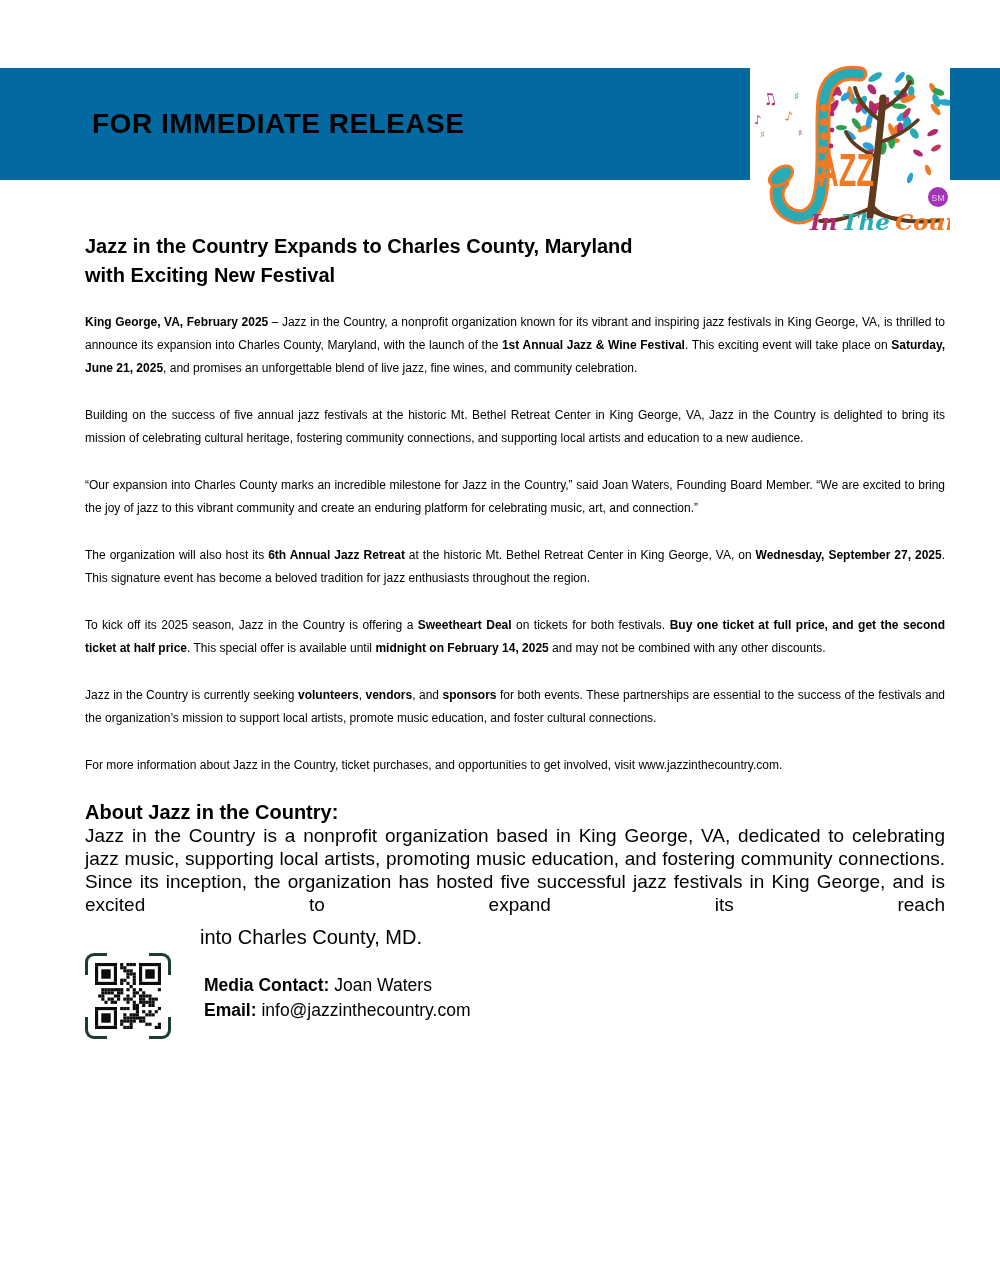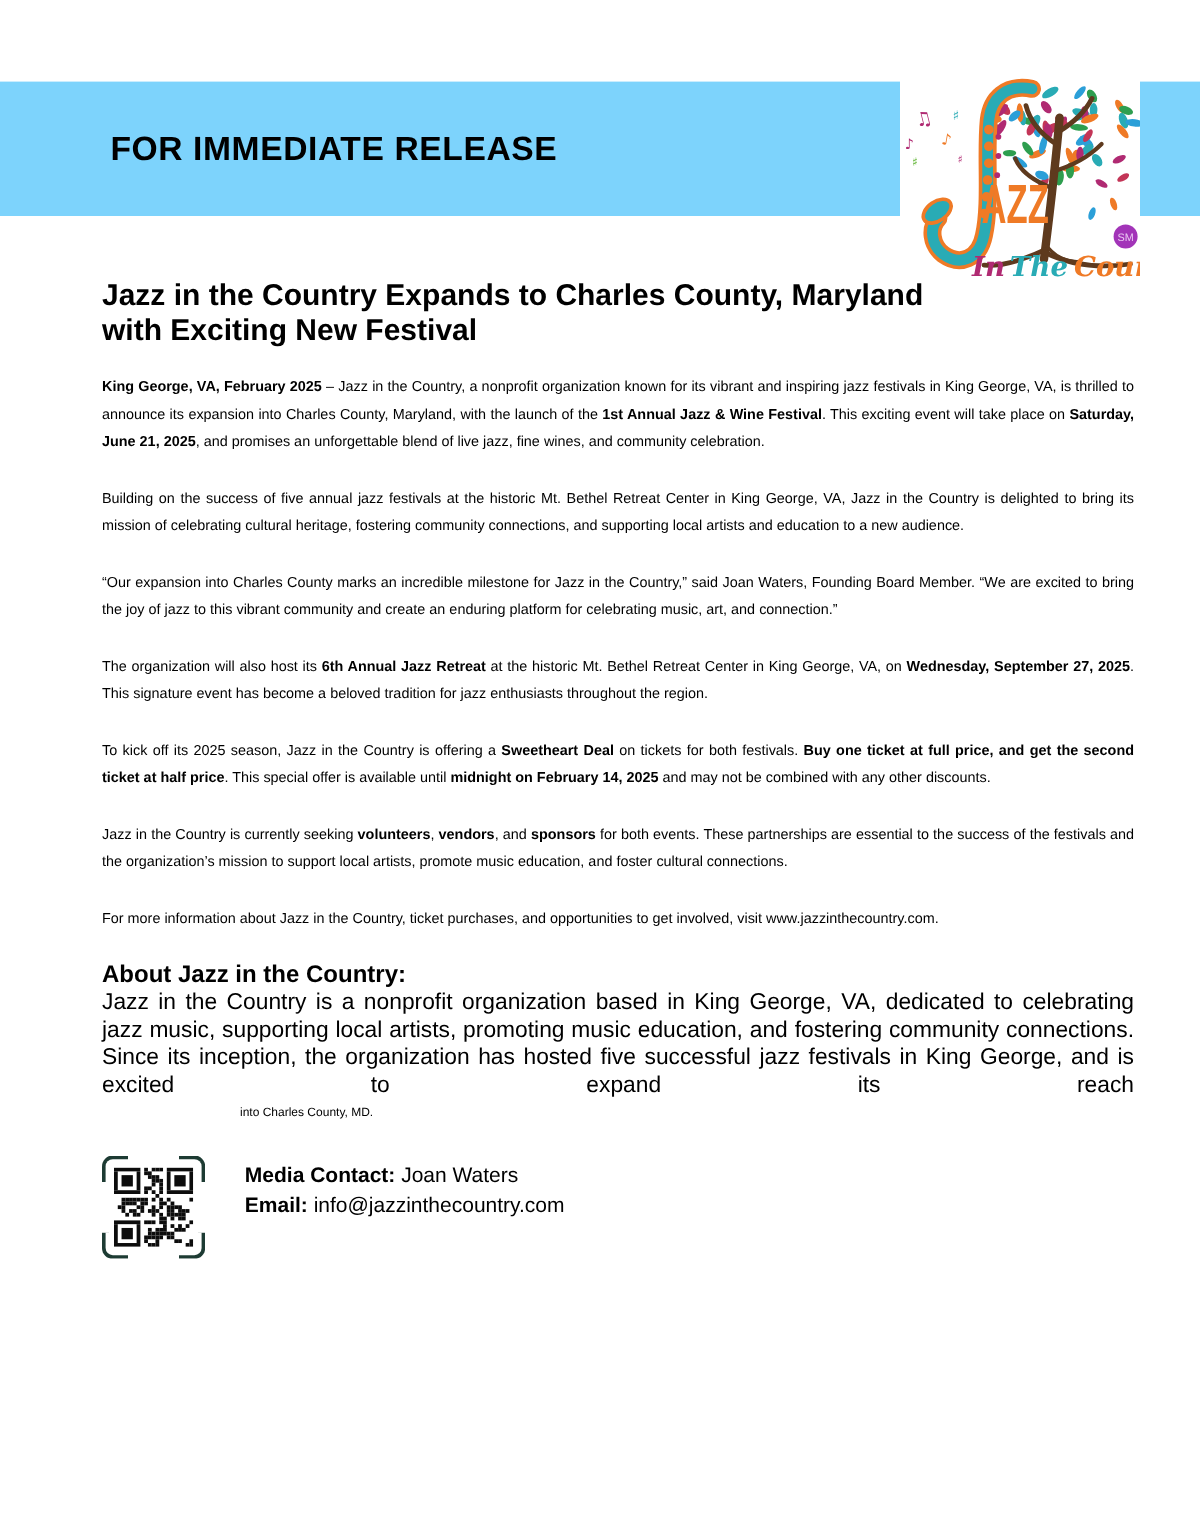--- a/index.html
+++ b/index.html
@@ -10,45 +10,45 @@
   .banner{position:absolute;left:0;top:68px;width:1000px;height:112px;
           display:flex;align-items:center;}
   .banner-label{padding-left:92px;font-size:28px;font-weight:bold;letter-spacing:.5px;color:#000;}
 
   
   .logo-box{position:absolute;left:750px;top:58px;width:200px;height:196px;background:#fff;}
   .logo-box svg{display:block;width:200px;height:196px;}
 
   
   .content{position:absolute;left:85px;top:232px;width:860px;}
-  .headline{font-size:25px;font-weight:bold;line-height:29px;margin:0 0 21px 0;}
+  .headline{font-size:20px;font-weight:bold;line-height:29px;margin:0 0 21px 0;}
   .para{font-size:12px;line-height:23px;text-align:justify;margin:0 0 24px 0;}
   .para .b{font-weight:bold;}
   .about-heading{font-size:20px;line-height:23px;font-weight:bold;margin:0;}
   .about-body{font-size:19px;line-height:23px;text-align:justify;text-align-last:justify;margin:0;}
-  .about-lastline{font-size:10px;line-height:23px;margin:0 0 0 115px;}
+  .about-lastline{font-size:20px;line-height:23px;margin:10px 0 0 115px;}
 
   
-  .contact{display:flex;align-items:flex-start;gap:33px;margin-top:24px;}
+  .contact{display:flex;align-items:center;gap:33px;margin-top:4px;}
   .qr-wrap{position:relative;width:86px;height:86px;flex:0 0 auto;}
   .qr-wrap svg{position:absolute;left:10px;top:10px;}
   .corner{position:absolute;width:19px;height:19px;border:0 solid #1d3b33;}
   .corner.tl{left:0;top:0;border-left-width:3px;border-top-width:3px;border-top-left-radius:9px;}
   .corner.tr{right:0;top:0;border-right-width:3px;border-top-width:3px;border-top-right-radius:9px;}
   .corner.bl{left:0;bottom:0;border-left-width:3px;border-bottom-width:3px;border-bottom-left-radius:9px;}
   .corner.br{right:0;bottom:0;border-right-width:3px;border-bottom-width:3px;border-bottom-right-radius:9px;}
   .contact-lines{font-size:17.5px;line-height:25px;padding-top:4px;}
   .contact-lines .lbl{font-weight:bold;}
 </style>
 </head>
 <body>
 
 <div class="page">
 
-  <div class="banner" style="background: #7dd3fc;">
+  <div class="banner" style="background: #0369a1;">
     <span class="banner-label">FOR IMMEDIATE RELEASE</span>
   </div>
 
   <div class="logo-box">
     <svg viewBox="0 0 200 196">
 
       <g id="leaves">
           <ellipse cx="112.3" cy="43.9" rx="6.9" ry="3.6" transform="rotate(121 112.3 43.9)" fill="#29ABB5"></ellipse>
           <ellipse cx="78.7" cy="48.2" rx="7.8" ry="2.7" transform="rotate(180 78.7 48.2)" fill="#B02A72"></ellipse>
           <ellipse cx="141.9" cy="72.6" rx="8.0" ry="2.7" transform="rotate(69 141.9 72.6)" fill="#EF7A26"></ellipse>

